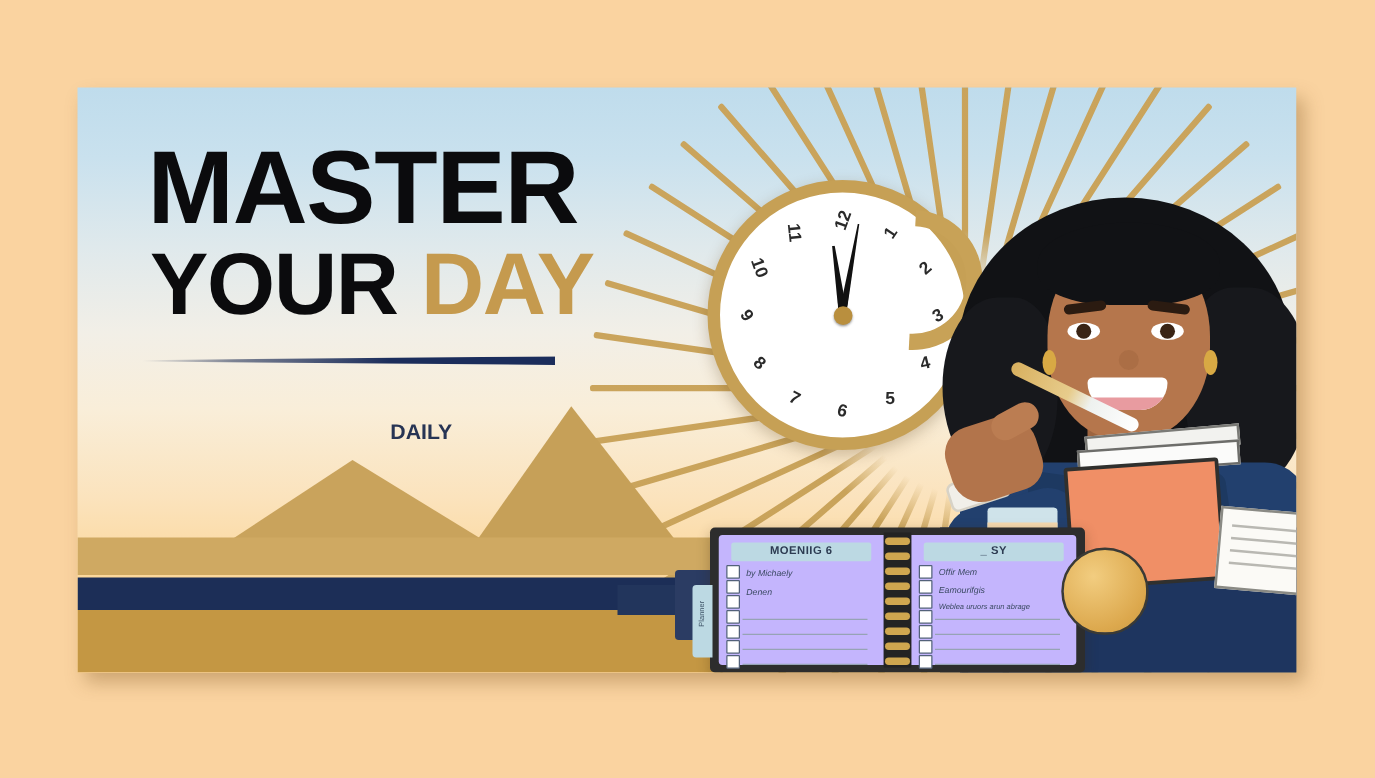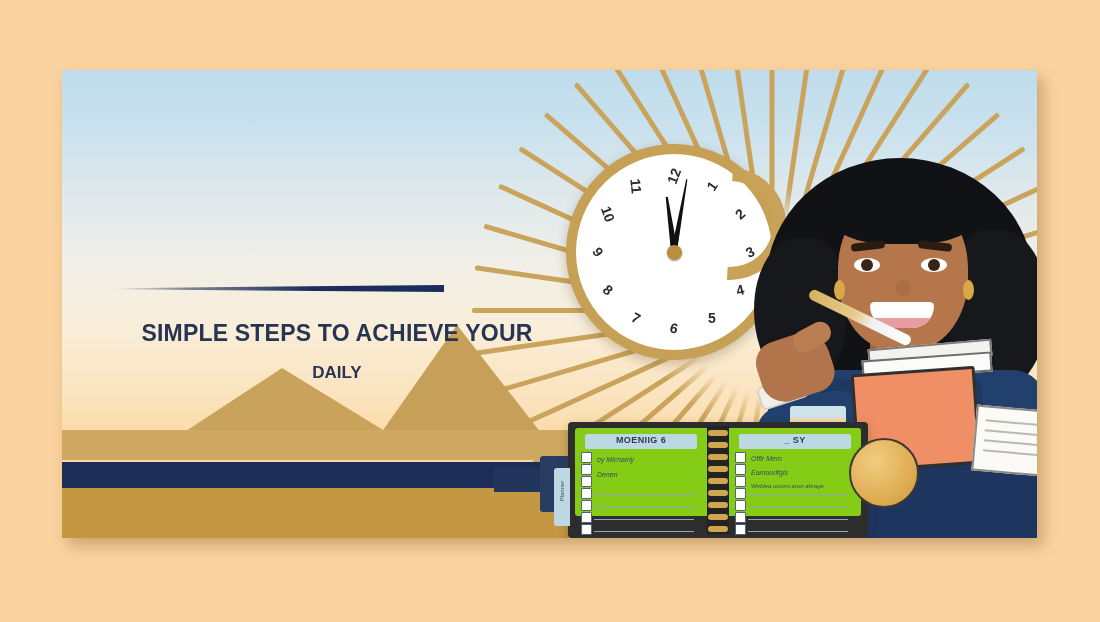--- a/index.html
+++ b/index.html
@@ -130,21 +130,21 @@
   
   .tab{position:absolute;width:18px;border-radius:2px;}
   #tab1{left:756px;top:368px;height:62px;background:#e8c98f;}
   #tab2{left:756px;top:396px;height:54px;background:#f0b8a4;}
   #tab3{left:756px;top:420px;height:46px;background:#f3c7b5;}
   #tab4{left:736px;top:372px;height:78px;background:#fbfbf8;border:1px solid #d9d8d2;width:14px;}
 
   
   #planner{position:absolute;left:506px;top:352px;width:300px;height:116px;
            background:#2d2d2d;border-radius:4px;box-shadow:0 4px 10px rgba(60,40,10,.3);}
-  .page{position:absolute;top:6px;height:88px;background:#84cc16;}
+  .page{position:absolute;top:6px;height:104px;background:#c4b5fd;}
   #page-l{left:7px;width:132px;border-radius:3px 0 0 3px;}
   #page-r{left:161px;width:132px;border-radius:0 3px 3px 0;}
   .pg-head{position:absolute;left:10px;top:6px;width:112px;height:15px;background:#bcd9e3;border-radius:2px;}
   .pg-head span{position:absolute;left:0;right:0;top:1px;text-align:center;font-size:9px;font-weight:700;color:#2d3c52;letter-spacing:.4px;}
   .cb{position:absolute;left:6px;width:9px;height:9px;border:1.4px solid #53627a;border-radius:1px;background:#fff;}
   .rl{position:absolute;left:19px;width:100px;height:1.2px;background:#96a3b5;}
   .hw{position:absolute;left:22px;font-size:7px;color:#3b4a63;font-style:italic;white-space:nowrap;}
   #spiral{position:absolute;left:139px;top:4px;width:22px;height:108px;background:#232323;}
   #spiral b{position:absolute;left:1px;width:20px;height:6px;border-radius:3px;background:#cfa64f;display:block;}
   #side-tab{position:absolute;left:-14px;top:46px;width:16px;height:58px;background:#bcd9e3;border-radius:3px 0 0 3px;}
@@ -224,24 +224,27 @@
         <span style="transform: rotate(327.273deg);"></span>
         <span style="transform: rotate(335.455deg);"></span>
         <span style="transform: rotate(343.636deg);"></span>
         <span style="transform: rotate(351.818deg);"></span>
       </div>
 
     <div class="pyramid" id="pyr1"></div>
     <div class="pyramid" id="pyr2"></div>
     <div id="dune"></div>
 
+    <div id="headline">
+      <div class="hl1">MASTER</div>
+      <div class="hl2"><span>YOUR </span><span class="gold">DAY</span></div>
+    </div>
     <div id="title-rule"></div>
 
     <div id="subhead">
-      <div class="s1">SIMPLE STEPS TO ACHIEVE YOUR</div>
       <div class="s3">DAILY</div>
     </div>
 
     <div id="clock">
       <div id="arc"></div>
       <div class="num">
           <i style="left: 4.65366e-15px; top: -76px; transform: translate(-50%, -50%) rotate(-70deg);">12</i>
           <i style="left: 38px; top: -65.8179px; transform: translate(-50%, -50%) rotate(-56deg);">1</i>
           <i style="left: 65.8179px; top: -38px; transform: translate(-50%, -50%) rotate(-42deg);">2</i>
           <i style="left: 76px; top: 0px; transform: translate(-50%, -50%) rotate(-28deg);">3</i>

